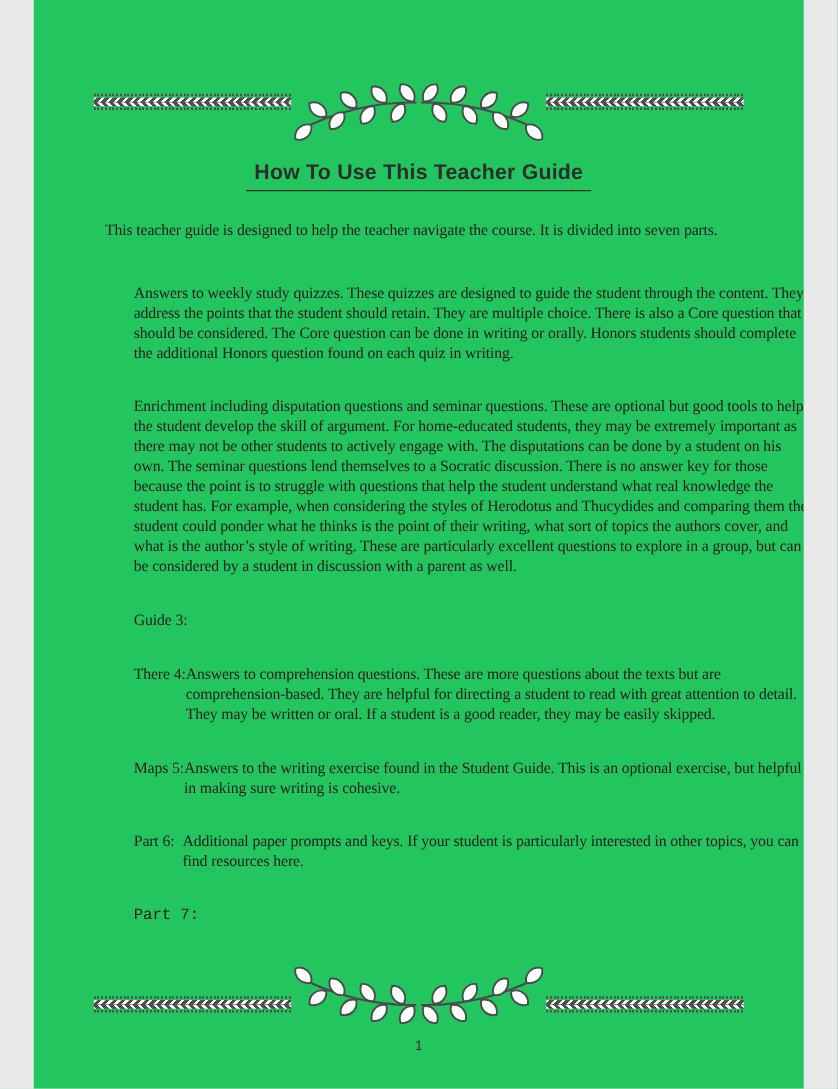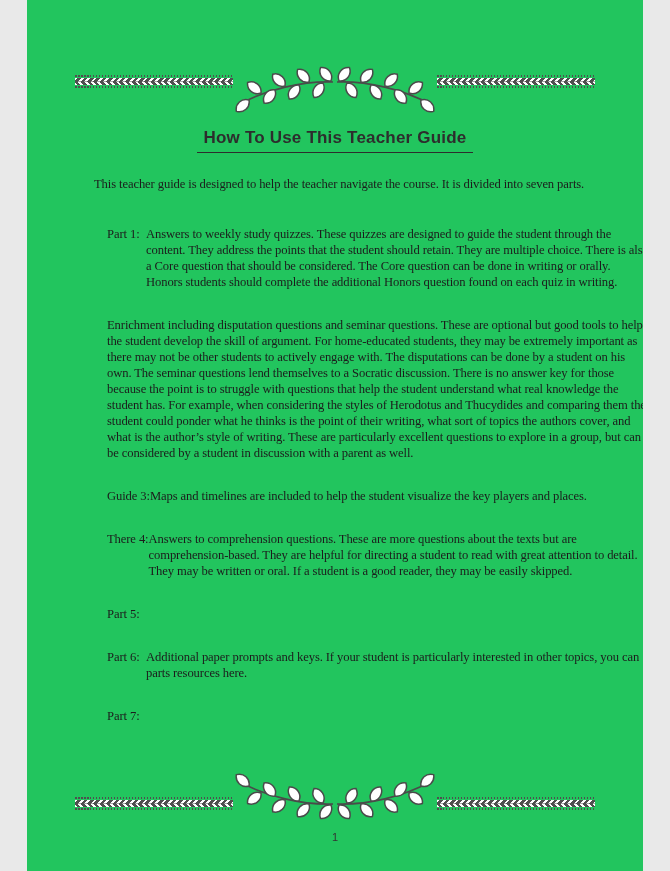--- a/index.html
+++ b/index.html
@@ -50,23 +50,23 @@
     color:#2d2d2d;
     border-bottom:1px solid #2d2d2d;
     padding:0 6px 4px 6px;
   }
 
   
   .content {
     position:absolute; top:176px; left:49px; width:573px;
     font-size:12.6px; line-height:16px; letter-spacing:-0.1px;
   }
-  .intro { margin:0 0 34px 18px; }
+  .intro { margin:0 0 34px 8px; }
   .part { display:flex; margin:0 0 27px 0; padding-left:31px; }
-  .part:last-child { margin-bottom:0; }
+  .part:last-child { margin-bottom:0;font-family:Liberation Mono, monospace; }
   .part-label { flex:0 0 39px; white-space:nowrap; }
   .part-text { flex:1; margin:0; }
 
   
   .page-number {
     position:absolute; top:831px; left:0; right:0;
     text-align:center;
     font-family:"Liberation Sans", sans-serif;
     font-size:11px; color:#333333;
   }
@@ -114,45 +114,44 @@
   </div>
 
   <div class="title-wrap">
     <span class="title">How To Use This Teacher Guide</span>
   </div>
 
   <div class="content">
     <p class="intro">This teacher guide is designed to help the teacher navigate the course. It is divided into seven parts.</p>
 
     <div class="part">
-      <span class="part-label">Part 1:</span>
       <p class="part-text">Answers to weekly study quizzes. These quizzes are designed to guide the student through the content. They address the points that the student should retain. They are multiple choice. There is also a Core question that should be considered. The Core question can be done in writing or orally. Honors students should complete the additional Honors question found on each quiz in writing.</p>
     </div>
 
     <div class="part">
       <p class="part-text">Enrichment including disputation questions and seminar questions. These are optional but good tools to help the student develop the skill of argument. For home-educated students, they may be extremely important as there may not be other students to actively engage with. The disputations can be done by a student on his own. The seminar questions lend themselves to a Socratic discussion. There is no answer key for those because the point is to struggle with questions that help the student understand what real knowledge the student has. For example, when considering the styles of Herodotus and Thucydides and comparing them the student could ponder what he thinks is the point of their writing, what sort of topics the authors cover, and what is the author’s style of writing. These are particularly excellent questions to explore in a group, but can be considered by a student in discussion with a parent as well.</p>
     </div>
 
     <div class="part">
       <span class="part-label">Guide 3:</span>
-      <p class="part-text">Maps and timelines are included to help the student visualize the key players and places.</p>
     </div>
 
     <div class="part">
       <span class="part-label">There 4:</span>
       <p class="part-text">Answers to comprehension questions. These are more questions about the texts but are comprehension-based. They are helpful for directing a student to read with great attention to detail. They may be written or oral. If a student is a good reader, they may be easily skipped.</p>
     </div>
 
     <div class="part">
-      <span class="part-label">Part 5:</span>
+      <span class="part-label">Maps 5:</span>
+      <p class="part-text">Answers to the writing exercise found in the Student Guide. This is an optional exercise, but helpful in making sure writing is cohesive.</p>
     </div>
 
     <div class="part">
       <span class="part-label">Part 6:</span>
-      <p class="part-text">Additional paper prompts and keys. If your student is particularly interested in other topics, you can parts resources here.</p>
+      <p class="part-text">Additional paper prompts and keys. If your student is particularly interested in other topics, you can find resources here.</p>
     </div>
 
     <div class="part">
       <span class="part-label">Part 7:</span>
     </div>
   </div>
 
   <div class="border-row bottom">
     <div class="band">
       <div class="dotline t"></div>

